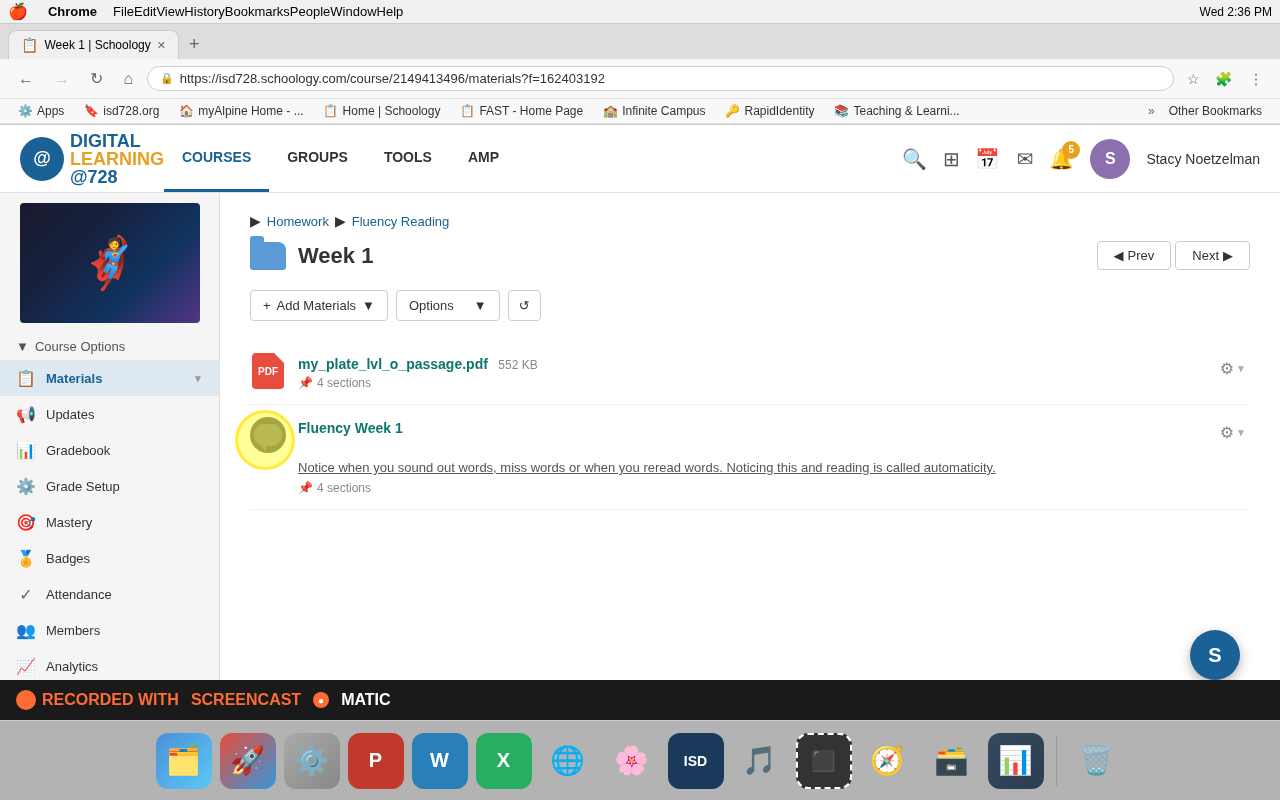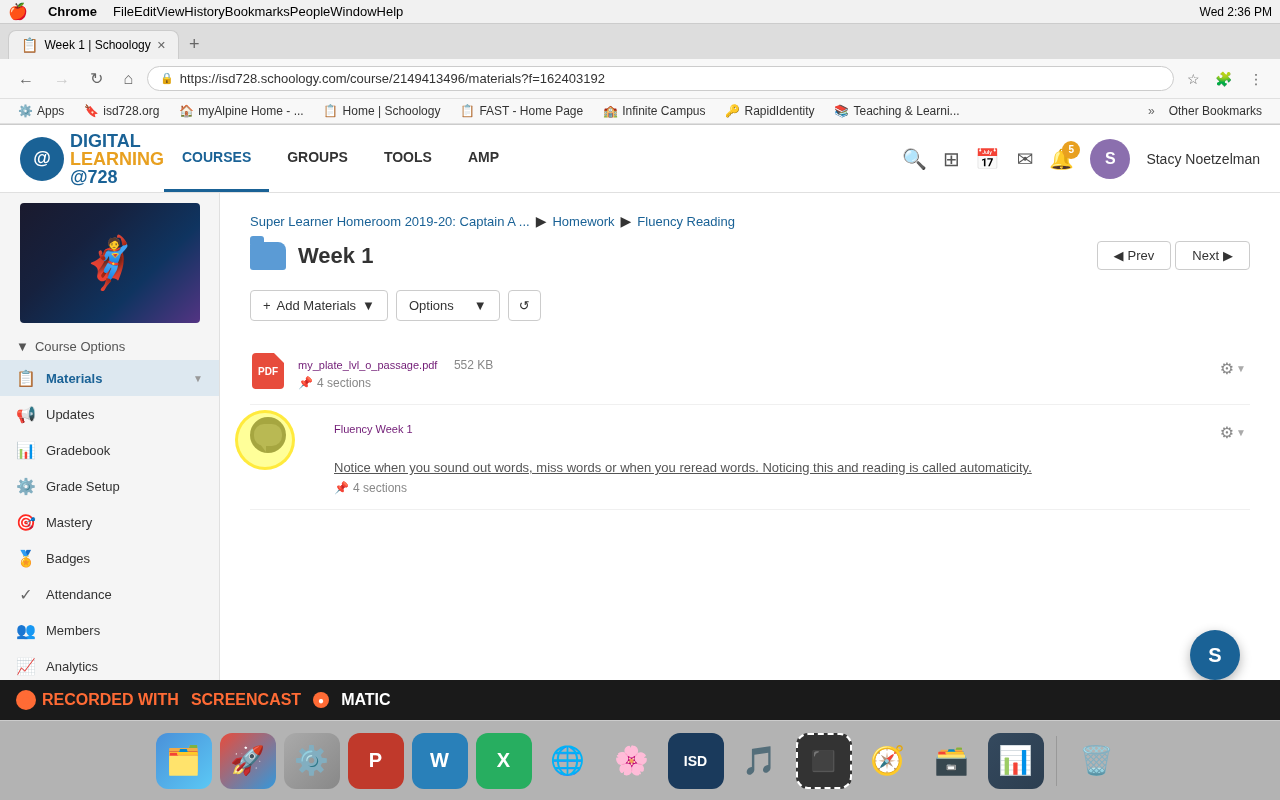--- a/index.html
+++ b/index.html
@@ -110,22 +110,22 @@
     
     .material-item { display: flex; align-items: flex-start; padding: 14px 0; border-bottom: 1px solid #f0f0f0; position: relative; }
     .material-icon { width: 36px; height: 32px; display: flex; align-items: center; justify-content: center; margin-right: 12px; flex-shrink: 0; }
     .pdf-icon { background: #e74c3c; color: #fff; border-radius: 4px; width: 32px; height: 36px; display: flex; align-items: center; justify-content: center; font-size: 10px; font-weight: 700; position: relative; }
     .pdf-icon::after { content: ''; position: absolute; top: 0; right: 0; width: 10px; height: 10px; background: #fff; clip-path: polygon(0 0, 100% 100%, 100% 0); }
     .discussion-icon { width: 36px; height: 36px; border-radius: 50%; background: #6c6c6c; display: flex; align-items: center; justify-content: center; position: relative; }
     .discussion-bubble { width: 28px; height: 22px; background: #8a8a8a; border-radius: 10px; position: relative; }
     .discussion-bubble::after { content: ''; position: absolute; bottom: -6px; left: 6px; width: 0; height: 0; border-left: 6px solid transparent; border-top: 8px solid #8a8a8a; }
 
     .material-info { flex: 1; }
-    .material-title { font-size: 11px; color: #701a75; cursor: pointer; font-weight: 400; }
-    .material-size { font-size: 12px; color: #888; margin-left: 12px; }
+    .material-title { font-size: 14px; color: #0f766e; cursor: pointer; font-weight: 700; }
+    .material-size { font-size: 12px; color: #888; margin-left: 6px; }
     .material-sections { font-size: 12px; color: #888; margin-top: 3px; display: flex; align-items: center; gap: 4px; }
     .material-desc { font-size: 13px; color: #555; margin-top: 21px; line-height: 1.5; text-decoration: underline; }
     .material-gear { color: #888; cursor: pointer; font-size: 16px; padding: 4px; margin-left: auto; flex-shrink: 0; }
 
     
     .highlight-circle { position: absolute; width: 60px; height: 60px; border-radius: 50%; background: rgba(255, 255, 0, 0.4); border: 3px solid rgba(255, 220, 0, 0.6); pointer-events: none; left: -15px; top: 5px; z-index: 10; }
 
     
     .dock-bar { background: rgba(210, 210, 210, 0.85); height: 80px; display: flex; align-items: center; justify-content: center; gap: 8px; padding: 6px 12px; border-top: 1px solid #ccc; position: relative; }
     .dock-item { width: 56px; height: 56px; border-radius: 12px; display: flex; align-items: center; justify-content: center; cursor: pointer; font-size: 28px; position: relative; }
@@ -317,21 +317,20 @@
       </div>
       <div class="sidebar-item">
         <span class="sidebar-icon">🏫</span>
         <span>Infinite Campus</span>
       </div>
     </div>
 
     <div class="main-content">
 
       <div class="breadcrumb">
-        <span class="breadcrumb-item">Super Learner Homeroom 2019-20: Captain A ...</span>
         <span class="breadcrumb-sep">▶</span>
         <span class="breadcrumb-item">Homework</span>
         <span class="breadcrumb-sep">▶</span>
         <span class="breadcrumb-current">Fluency Reading</span>
       </div>
 
       <div class="week-header">
         <div class="week-folder-icon"></div>
         <h1 class="week-title">Week 1</h1>
         <div class="week-nav">
@@ -376,21 +375,21 @@
               <span class="section-pin">📌</span>
               <span>4 sections</span>
             </div>
           </div>
           <div class="material-gear gear-dropdown">
             <span>⚙</span>
             <span class="gear-caret">▼</span>
           </div>
         </div>
 
-        <div class="material-item" style="position:relative;gap:36px;">
+        <div class="material-item" style="position:relative;">
 
           <div class="highlight-circle"></div>
           <div class="material-icon">
             <div class="discussion-icon">
               <div class="discussion-bubble"></div>
             </div>
           </div>
           <div class="material-info">
             <span class="material-title">Fluency Week 1</span>
             <div class="material-desc">Notice when you sound out words, miss words or when you reread words. Noticing this and reading is called automaticity.</div>

